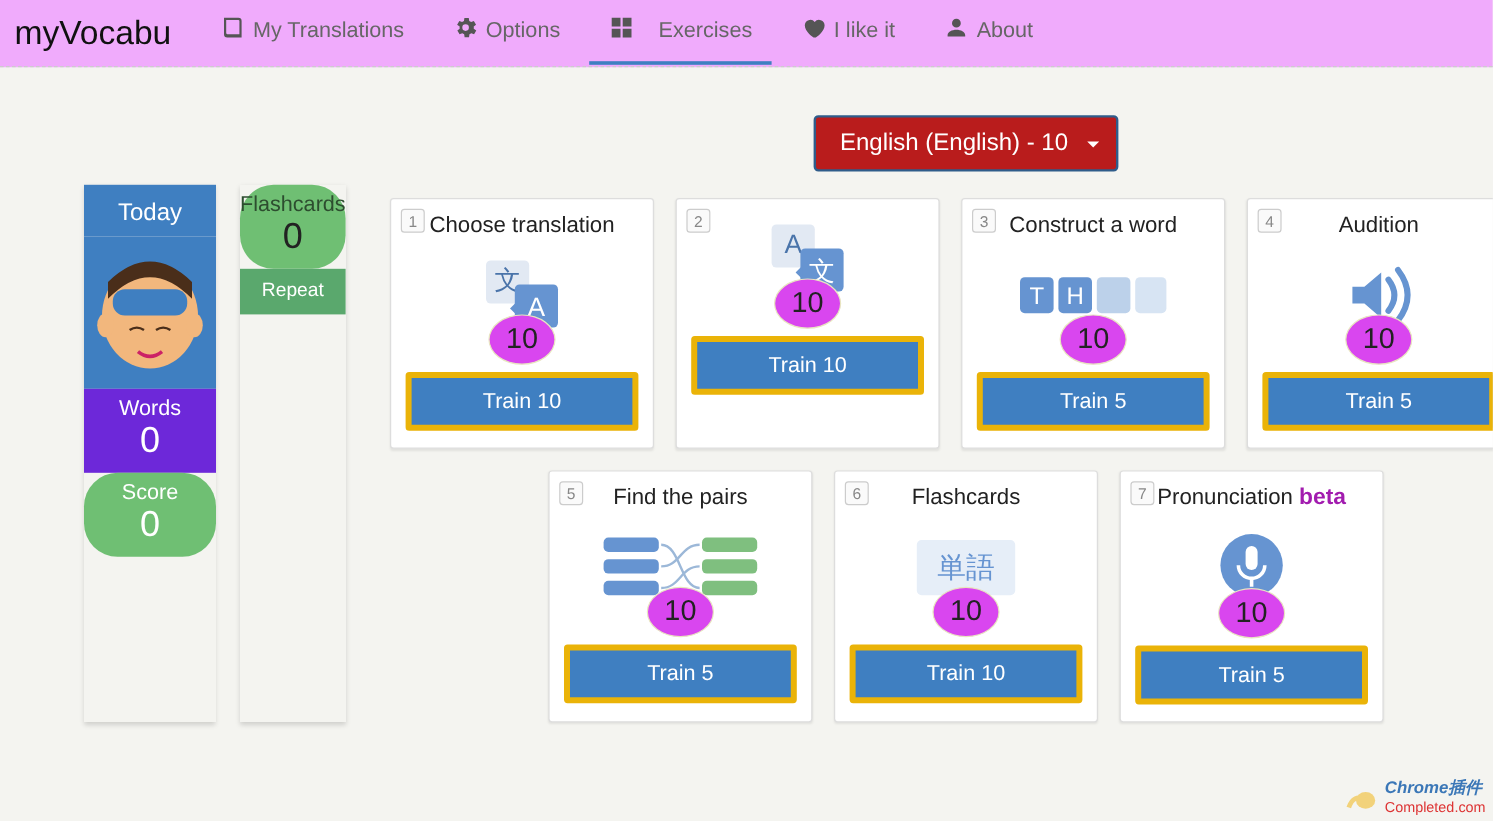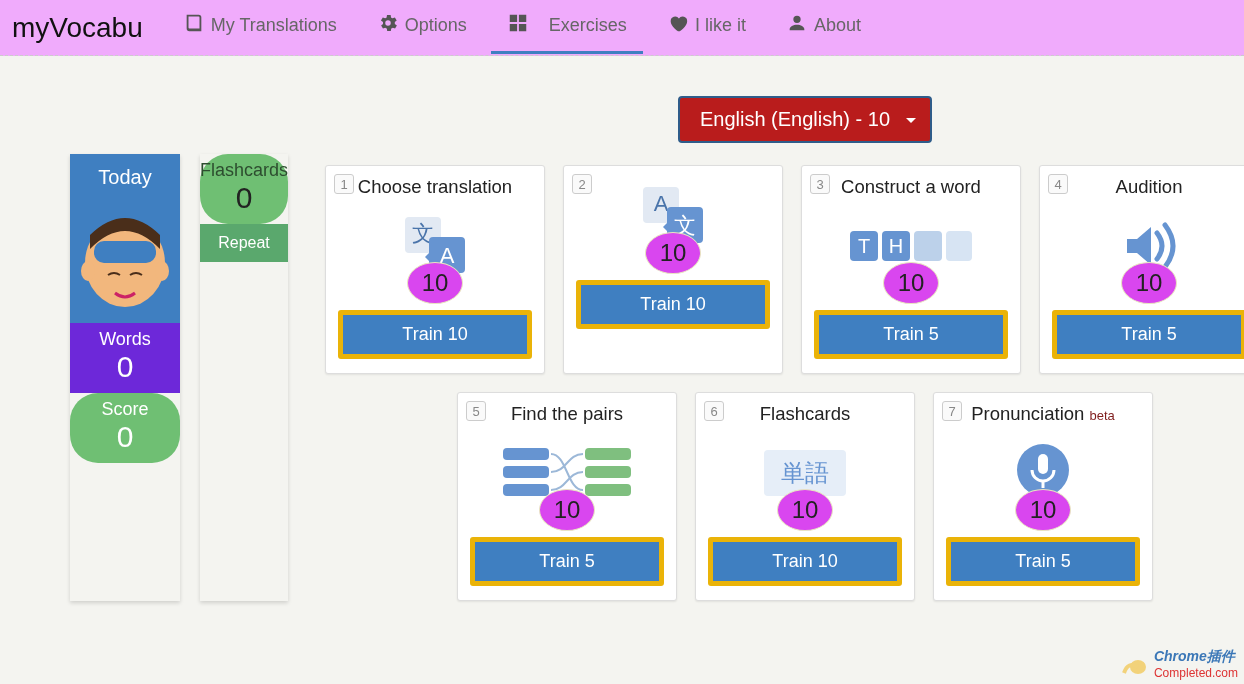--- a/index.html
+++ b/index.html
@@ -164,23 +164,23 @@
 }
 
 .card-title {
   text-align: center;
   font-size: 18.5px;
   color: #222;
   margin-bottom: 8px;
 }
 
 .card-title .beta {
-  color: #7f1d1d;
-  font-size: 13px;
-  font-weight: normal;
+  color: #a21caf;
+  font-size: 19px;
+  font-weight: bold;
 }
 
 .card-icon {
   height: 80px;
   display:flex; align-items:center; justify-content:center;
   position: relative;
 }
 
 .badge {
   position: absolute;

